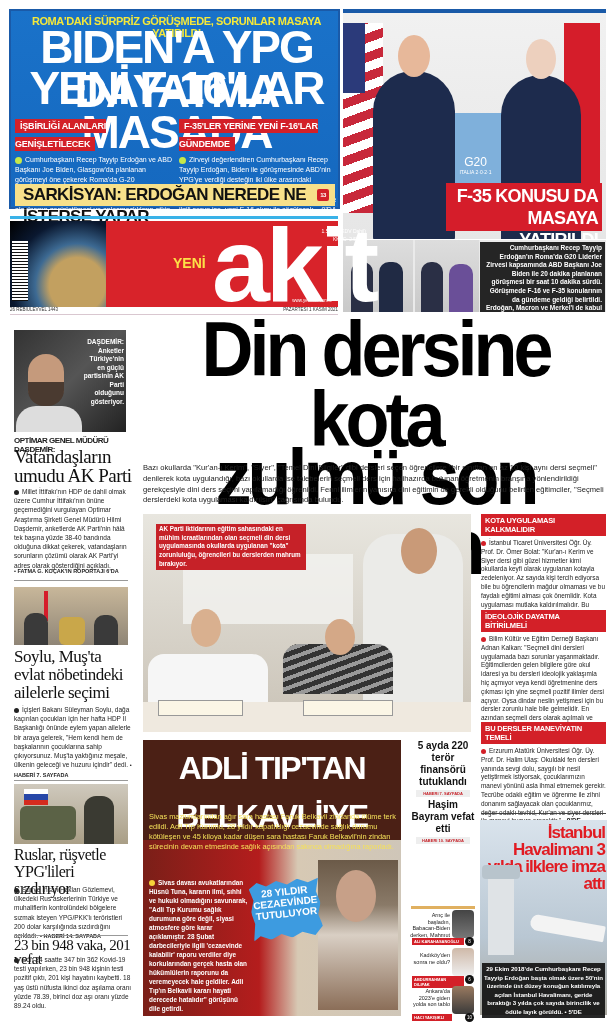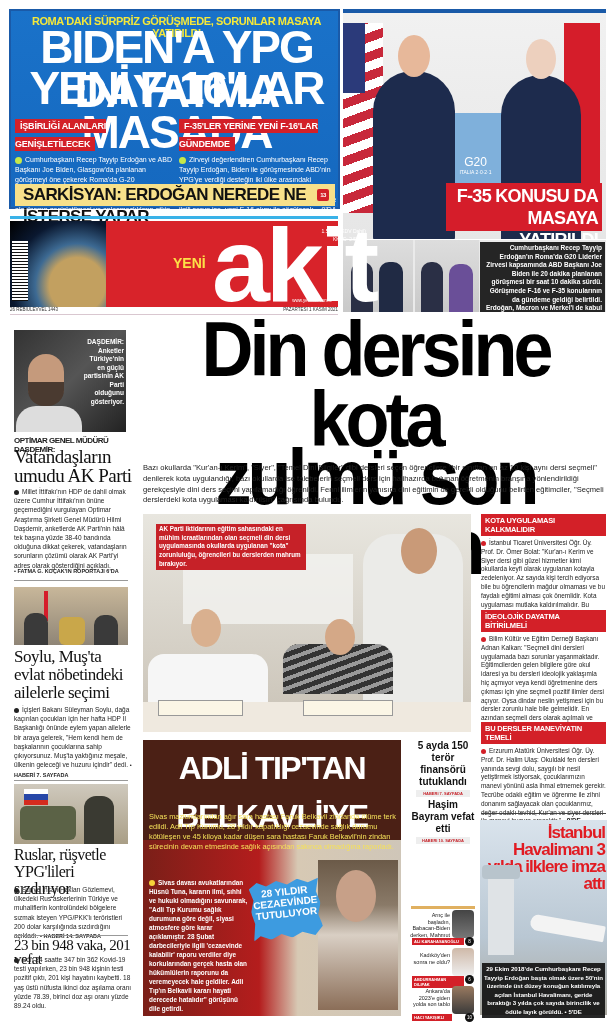--- a/index.html
+++ b/index.html
@@ -225,21 +225,21 @@
   <div id="adlilede" class="abs">Sivas mazlumlarından ağır sara hastası Faruk Belkavli zindanda ölüme terk edildi. Adli Tıp Kurumu, 28 yıldır kapatıldığı cezaevinde sağlık durumu kötüleşen ve 45 kiloya kadar düşen sara hastası Faruk Belkavli'nin zindan sürecinin devam etmesinde sağlık açısından sakınca olmadığına raporladı.</div>
   <div id="prisoner" class="abs">
     <div class="abs face" style="left:18px;top:10px;width:40px;height:52px;background:#c7a088"></div>
   </div>
   <div id="adlibody" class="abs"><span class="dot" style="background:#f5d43a;width:6px;height:6px"></span><span>Sivas davası avukatlarından Hüsnü Tuna, kararın ilmi, sıhhi ve hukuki olmadığını savunarak, "Adli Tıp Kurumu sağlık durumuna göre değil, siyasi atmosfere göre karar açıklamıştır. 28 Şubat darbecileriyle ilgili 'cezaevinde kalabilir' raporu verdiler diye korkularından gerçek hasta olan hükümlülerin raporunu da veremeyecek hale geldiler. Adli Tıp'ın Belkavli kararı hayati derecede hatalıdır" görüşünü dile getirdi.</span><div style="font-size:5px;margin-top:2px">• HABERİ 8. SAYFADA</div></div>
   <div id="burst" class="abs">28 YILDIR CEZAEVİNDE TUTULUYOR</div>
 </div>
 
 <div class="abs" style="left:410px;top:740px;width:66px">
   <div>
-      <div class="snews">5 ayda 150 terör finansörü tutuklandı</div>
+      <div class="snews">5 ayda 220 terör finansörü tutuklandı</div>
       <div class="sref">HABERİ 7. SAYFADA</div>
     </div>
   <div>
       <div class="snews">Haşim Bayram vefat etti</div>
       <div class="sref">HABERİ 10. SAYFADA</div>
     </div>
 </div>
 <div class="abs" style="left:411px;top:906px;width:64px;height:3px;background:#e0b060"></div>
 
 <div class="abs" style="left:410px;top:910px;width:66px;height:112px">

